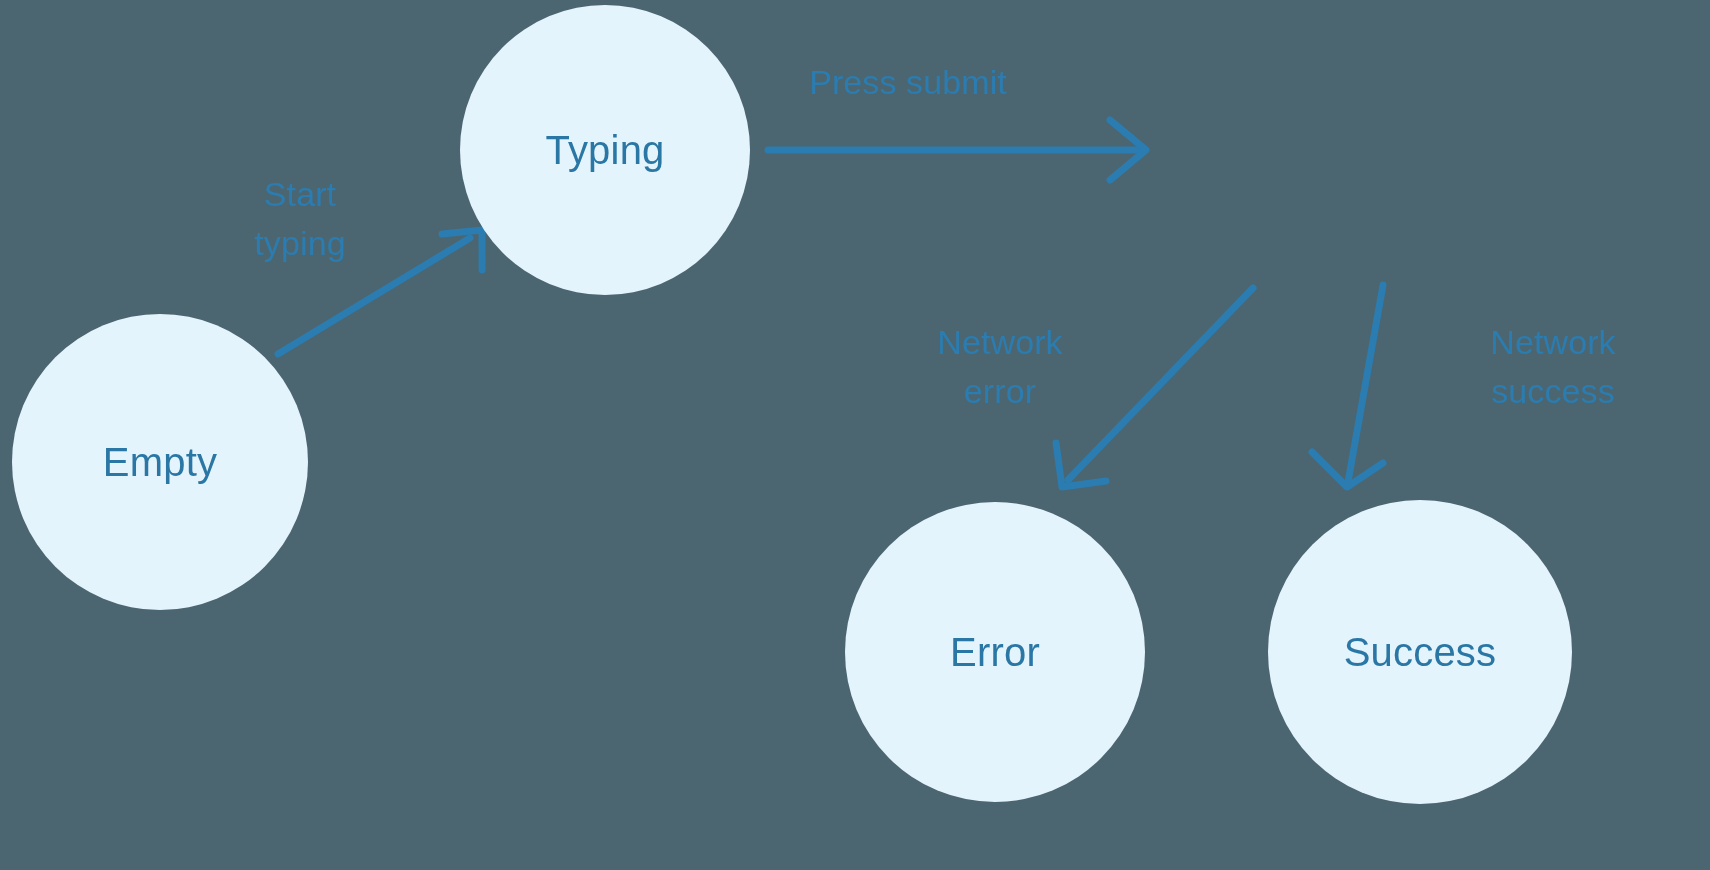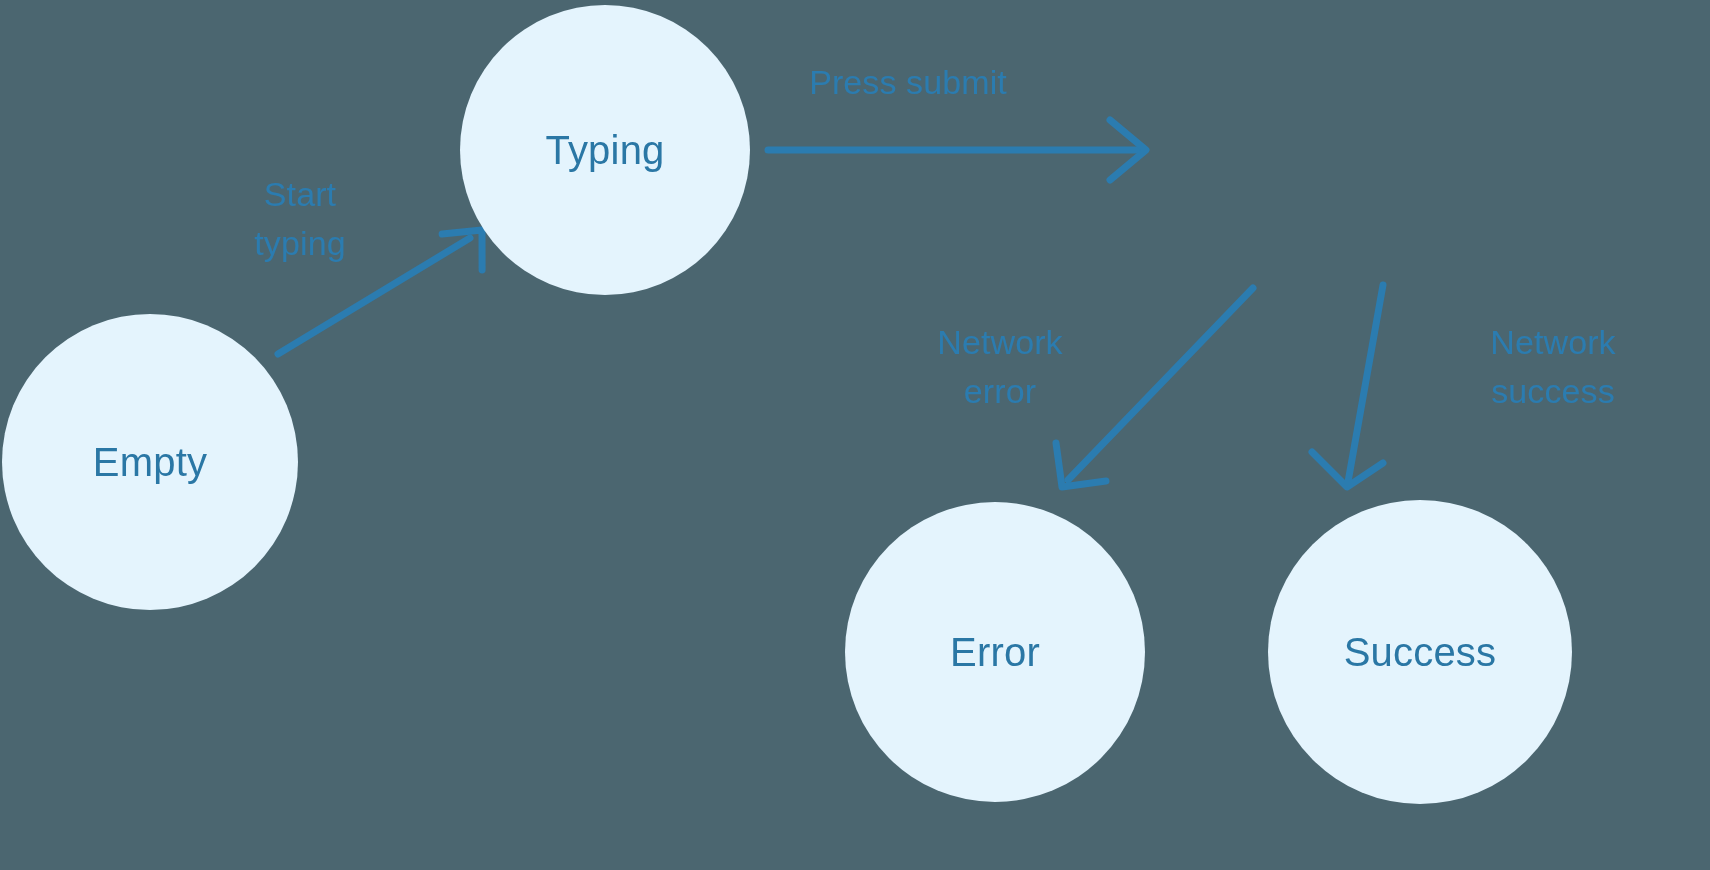--- a/index.html
+++ b/index.html
@@ -71,21 +71,21 @@
       <line x1="1253" y1="288" x2="1068" y2="480" stroke="#2b7cb0" stroke-width="7" stroke-linecap="round"></line>
       <polyline points="1056,443 1062,487 1106,481" fill="none" stroke="#2b7cb0" stroke-width="7" stroke-linecap="round" stroke-linejoin="round"></polyline>
     </g>
 
     <g>
       <line x1="1383" y1="285" x2="1348" y2="482" stroke="#2b7cb0" stroke-width="7" stroke-linecap="round"></line>
       <polyline points="1312,452 1347,487 1383,463" fill="none" stroke="#2b7cb0" stroke-width="7" stroke-linecap="round" stroke-linejoin="round"></polyline>
     </g>
   </svg>
 
-  <div class="node" style="left:2px; top:314px; width:296px; height:296px;">
+  <div class="node" style="left:12px; top:314px; width:296px; height:296px;">
     <span class="node-label">Empty</span>
   </div>
 
   <div class="node" style="left:460px; top:5px; width:290px; height:290px;">
     <span class="node-label">Typing</span>
   </div>
 
 
   <div class="node" style="left:845px; top:502px; width:300px; height:300px;">
     <span class="node-label">Error</span>

